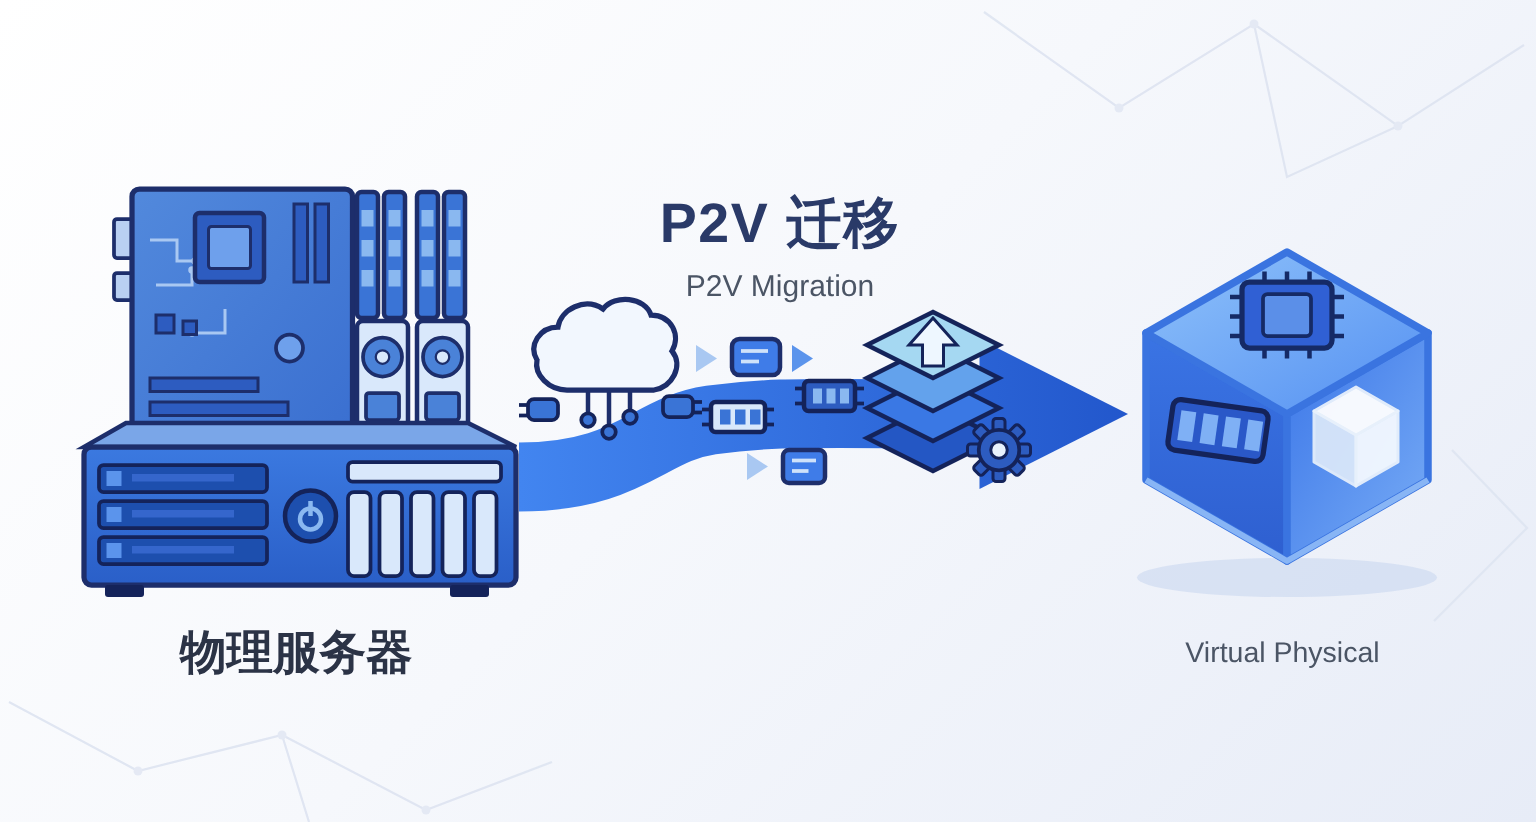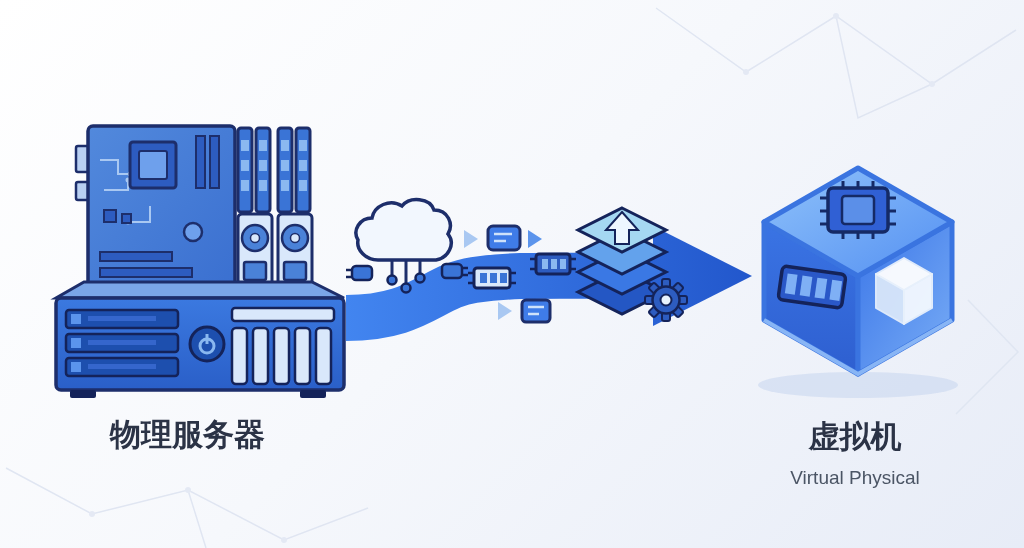--- a/index.html
+++ b/index.html
@@ -4,21 +4,21 @@
 <style>
   html,body{margin:0;padding:0;}
   body{font-family:"Liberation Sans","DejaVu Sans",sans-serif;background:#ffffff;}
   .canvas{
     position:relative;width:1024px;height:548px;overflow:hidden;
     background:linear-gradient(135deg,#ffffff 0%,#f6f8fc 48%,#e7ecf7 100%);
   }
   svg.scene{position:absolute;left:0;top:0;}
   .label-block{position:absolute;text-align:center;}
   .title-block{left:380px;top:124px;width:280px;}
-  .source-block{left:45px;top:414px;width:285px;}
+  .source-block{left:55px;top:414px;width:285px;}
   .target-block{left:730px;top:416px;width:250px;}
   .title-zh{font-size:37px;font-weight:800;color:#2a3a68;letter-spacing:1px;}
   .title-en{font-size:20px;color:#4b5565;margin-top:6px;}
   .name-zh{font-size:31px;font-weight:700;color:#2b3346;}
   .name-en{font-size:19px;color:#4b5565;margin-top:9px;}
 </style>
 </head>
 <body>
 
 <div class="canvas">
@@ -275,23 +275,26 @@
         <rect x="831" y="277" width="10" height="20" fill="#7fb0f5"></rect>
       </g>
       <g stroke="#e8f1fc" stroke-width="2" stroke-linejoin="round">
         <path d="M876,274 L904,290 L904,324 L876,308 Z" fill="#dce9fa" opacity="0.92"></path>
         <path d="M932,274 L904,290 L904,324 L932,308 Z" fill="#f4f9ff" opacity="0.95"></path>
         <path d="M904,258 L932,274 L904,290 L876,274 Z" fill="#ffffff" opacity="0.95"></path>
       </g>
     </g>
   </svg>
 
+  <div class="label-block title-block">
+    <div class="title-zh">P2V 迁移</div>
+    <div class="title-en">P2V Migration</div>
+  </div>
 
   <div class="label-block source-block">
     <div class="name-zh">物理服务器</div>
   </div>
 
   <div class="label-block target-block">
-    <div class="name-zh">虚拟机</div>
     <div class="name-en">Virtual Physical</div>
   </div>
 
 </div>
 
 </body></html>

